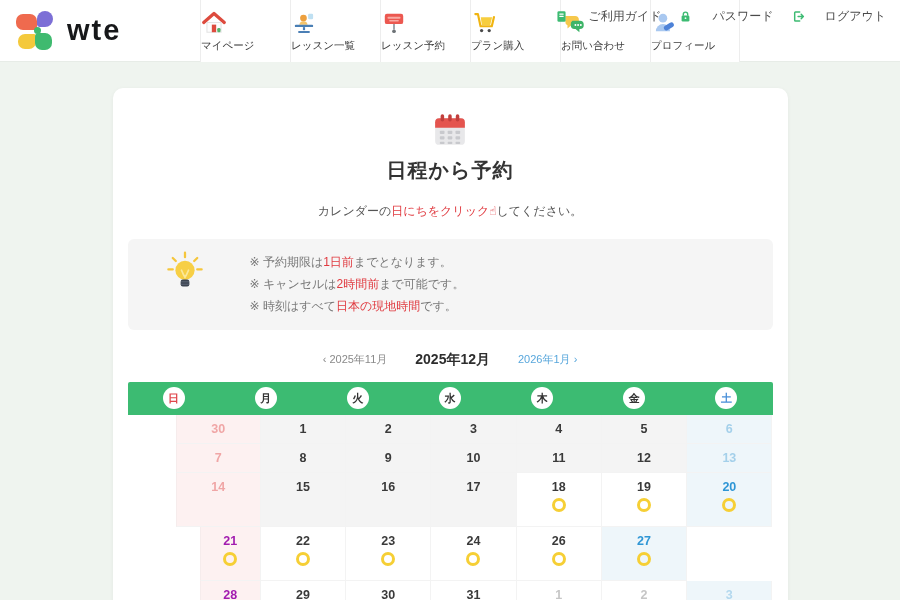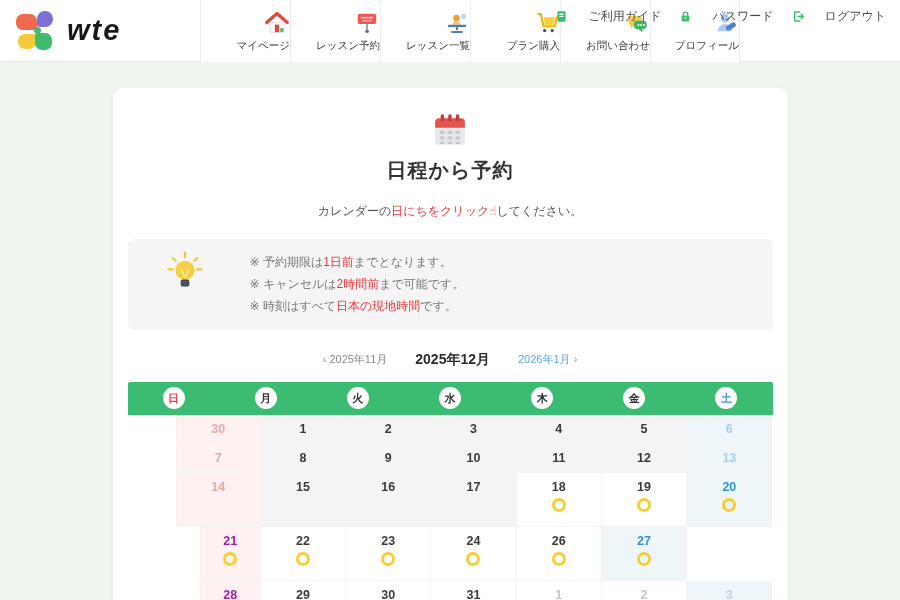--- a/index.html
+++ b/index.html
@@ -1,33 +1,33 @@
 <!DOCTYPE html>
 <html><head>
 <meta charset="utf-8">
 <style>
   * { margin:0; padding:0; box-sizing:border-box; }
   html,body { width:900px; height:600px; overflow:hidden; background:#eff4ef;
     font-family:"Liberation Sans","DejaVu Sans",sans-serif; }
 
   
   .header { position:relative; height:62px; background:#fff; border-bottom:1px solid #e7ece7; }
-  .logo { position:absolute; left:16px; top:11px; display:flex; align-items:center; gap:11px; cursor:pointer;font-style:italic; }
+  .logo { position:absolute; left:16px; top:11px; display:flex; align-items:center; gap:11px; cursor:pointer; }
   .logo-mark { position:relative; width:40px; height:39px; }
   .lm { position:absolute; }
   .lm-red    { left:0; top:3px; width:21px; height:16px; border-radius:7px 7px 2px 7px; background:#ef6a4e; }
   .lm-purple { right:3px; top:0; width:16px; height:16px; border-radius:50% 50% 50% 15%; background:#7c6fd6; }
   .lm-yellow { left:2px; bottom:1px; width:18px; height:15px; border-radius:7px 2px 7px 7px; background:#f4c93c; }
   .lm-green  { right:4px; bottom:0; width:17px; height:17px; border-radius:4px 7px 7px 7px; background:#3fba6f; }
   .lm-dot    { left:18px; top:16px; width:7px; height:7px; border-radius:50%; background:#3fba6f; }
   .logo-text { font-size:29px; font-weight:700; color:#17181a; letter-spacing:2px; }
 
   .nav { position:absolute; left:200px; top:0; height:62px; display:flex; }
   .nav-item { width:90px; height:62px; border-left:1px solid #ededed; display:flex; flex-direction:column;
-    align-items:flex-end; justify-content:center; gap:3px; cursor:pointer; background:#fff; }
+    align-items:flex-start; justify-content:center; gap:3px; cursor:pointer; background:#fff; }
   .nav-item:last-child { border-right:1px solid #ededed; }
   .nav-item .ico { width:26px; height:26px; }
   .nav-item .lbl { font-size:10.5px; color:#3b3b3b; white-space:nowrap; }
 
   .util { position:absolute; right:14px; top:8px; display:flex; gap:18px; }
   .util-link { display:flex; align-items:center; gap:20px; font-size:12px; color:#4a4a4a; cursor:pointer; }
   .util-link .ico { width:13px; height:13px; }
 
   
   .card { width:675px; margin:26px auto 0; background:#fff; border-radius:10px;
@@ -93,38 +93,38 @@
         <span class="ico"><svg viewBox="0 0 24 24">
             <path d="M2.5 11.5 12 3.2l9.5 8.3" fill="none" stroke="#dd4b3e" stroke-width="3" stroke-linecap="round" stroke-linejoin="round"></path>
             <path d="M5.5 11.5v9h13v-9z" fill="#fdfdfd" stroke="#e3e3e3"></path>
             <rect x="10" y="13.5" width="4" height="7" fill="#dd4b3e"></rect>
             <rect x="15" y="16.5" width="3" height="4" rx="1.2" fill="#56b26a"></rect>
           </svg></span>
         <span class="lbl">マイページ</span>
       </div>
       <div class="nav-item">
         <span class="ico"><svg viewBox="0 0 24 24">
-            <line x1="12" y1="12" x2="12" y2="18" stroke="#9aa0a6" stroke-width="1.7"></line>
-            <circle cx="12" cy="19.6" r="1.7" fill="#6d7276"></circle>
-            <rect x="3.5" y="3.5" width="17" height="9.5" rx="2" fill="#ec5850"></rect>
-            <rect x="6" y="6.3" width="12" height="1.7" rx="0.8" fill="#f7aba4"></rect>
-            <rect x="7.5" y="9.2" width="9" height="1.5" rx="0.7" fill="#f7aba4"></rect>
-          </svg></span>
-        <span class="lbl">レッスン予約</span>
-      </div>
-      <div class="nav-item">
-        <span class="ico"><svg viewBox="0 0 24 24">
             <rect x="15.8" y="3.5" width="4.6" height="5" rx="1.1" fill="#bfe0f2"></rect>
             <circle cx="11.5" cy="7.4" r="3.1" fill="#eda03e"></circle>
             <path d="M7.6 13.6a4 4 0 0 1 7.8 0z" fill="#f6c46a"></path>
             <rect x="3.5" y="13.6" width="17" height="2.2" rx="1.1" fill="#4a7fb5"></rect>
             <rect x="11" y="15.8" width="2" height="2.8" fill="#4a7fb5"></rect>
             <path d="M7.5 20.3h9" stroke="#4a7fb5" stroke-width="2" stroke-linecap="round"></path>
           </svg></span>
         <span class="lbl">レッスン一覧</span>
+      </div>
+      <div class="nav-item">
+        <span class="ico"><svg viewBox="0 0 24 24">
+            <line x1="12" y1="12" x2="12" y2="18" stroke="#9aa0a6" stroke-width="1.7"></line>
+            <circle cx="12" cy="19.6" r="1.7" fill="#6d7276"></circle>
+            <rect x="3.5" y="3.5" width="17" height="9.5" rx="2" fill="#ec5850"></rect>
+            <rect x="6" y="6.3" width="12" height="1.7" rx="0.8" fill="#f7aba4"></rect>
+            <rect x="7.5" y="9.2" width="9" height="1.5" rx="0.7" fill="#f7aba4"></rect>
+          </svg></span>
+        <span class="lbl">レッスン予約</span>
       </div>
       <div class="nav-item">
         <span class="ico"><svg viewBox="0 0 24 24">
             <path d="M9 6.8h10.5l-1.8 7H10z" fill="#f7ce3e"></path>
             <path d="M4 3.8h2.4L8.8 15h10.4l2-8.5" fill="none" stroke="#f0b411" stroke-width="2" stroke-linecap="round" stroke-linejoin="round"></path>
             <circle cx="9.8" cy="19" r="1.5" fill="#4a4a4a"></circle>
             <circle cx="16.8" cy="19" r="1.5" fill="#4a4a4a"></circle>
           </svg></span>
         <span class="lbl">プラン購入</span>
       </div>

